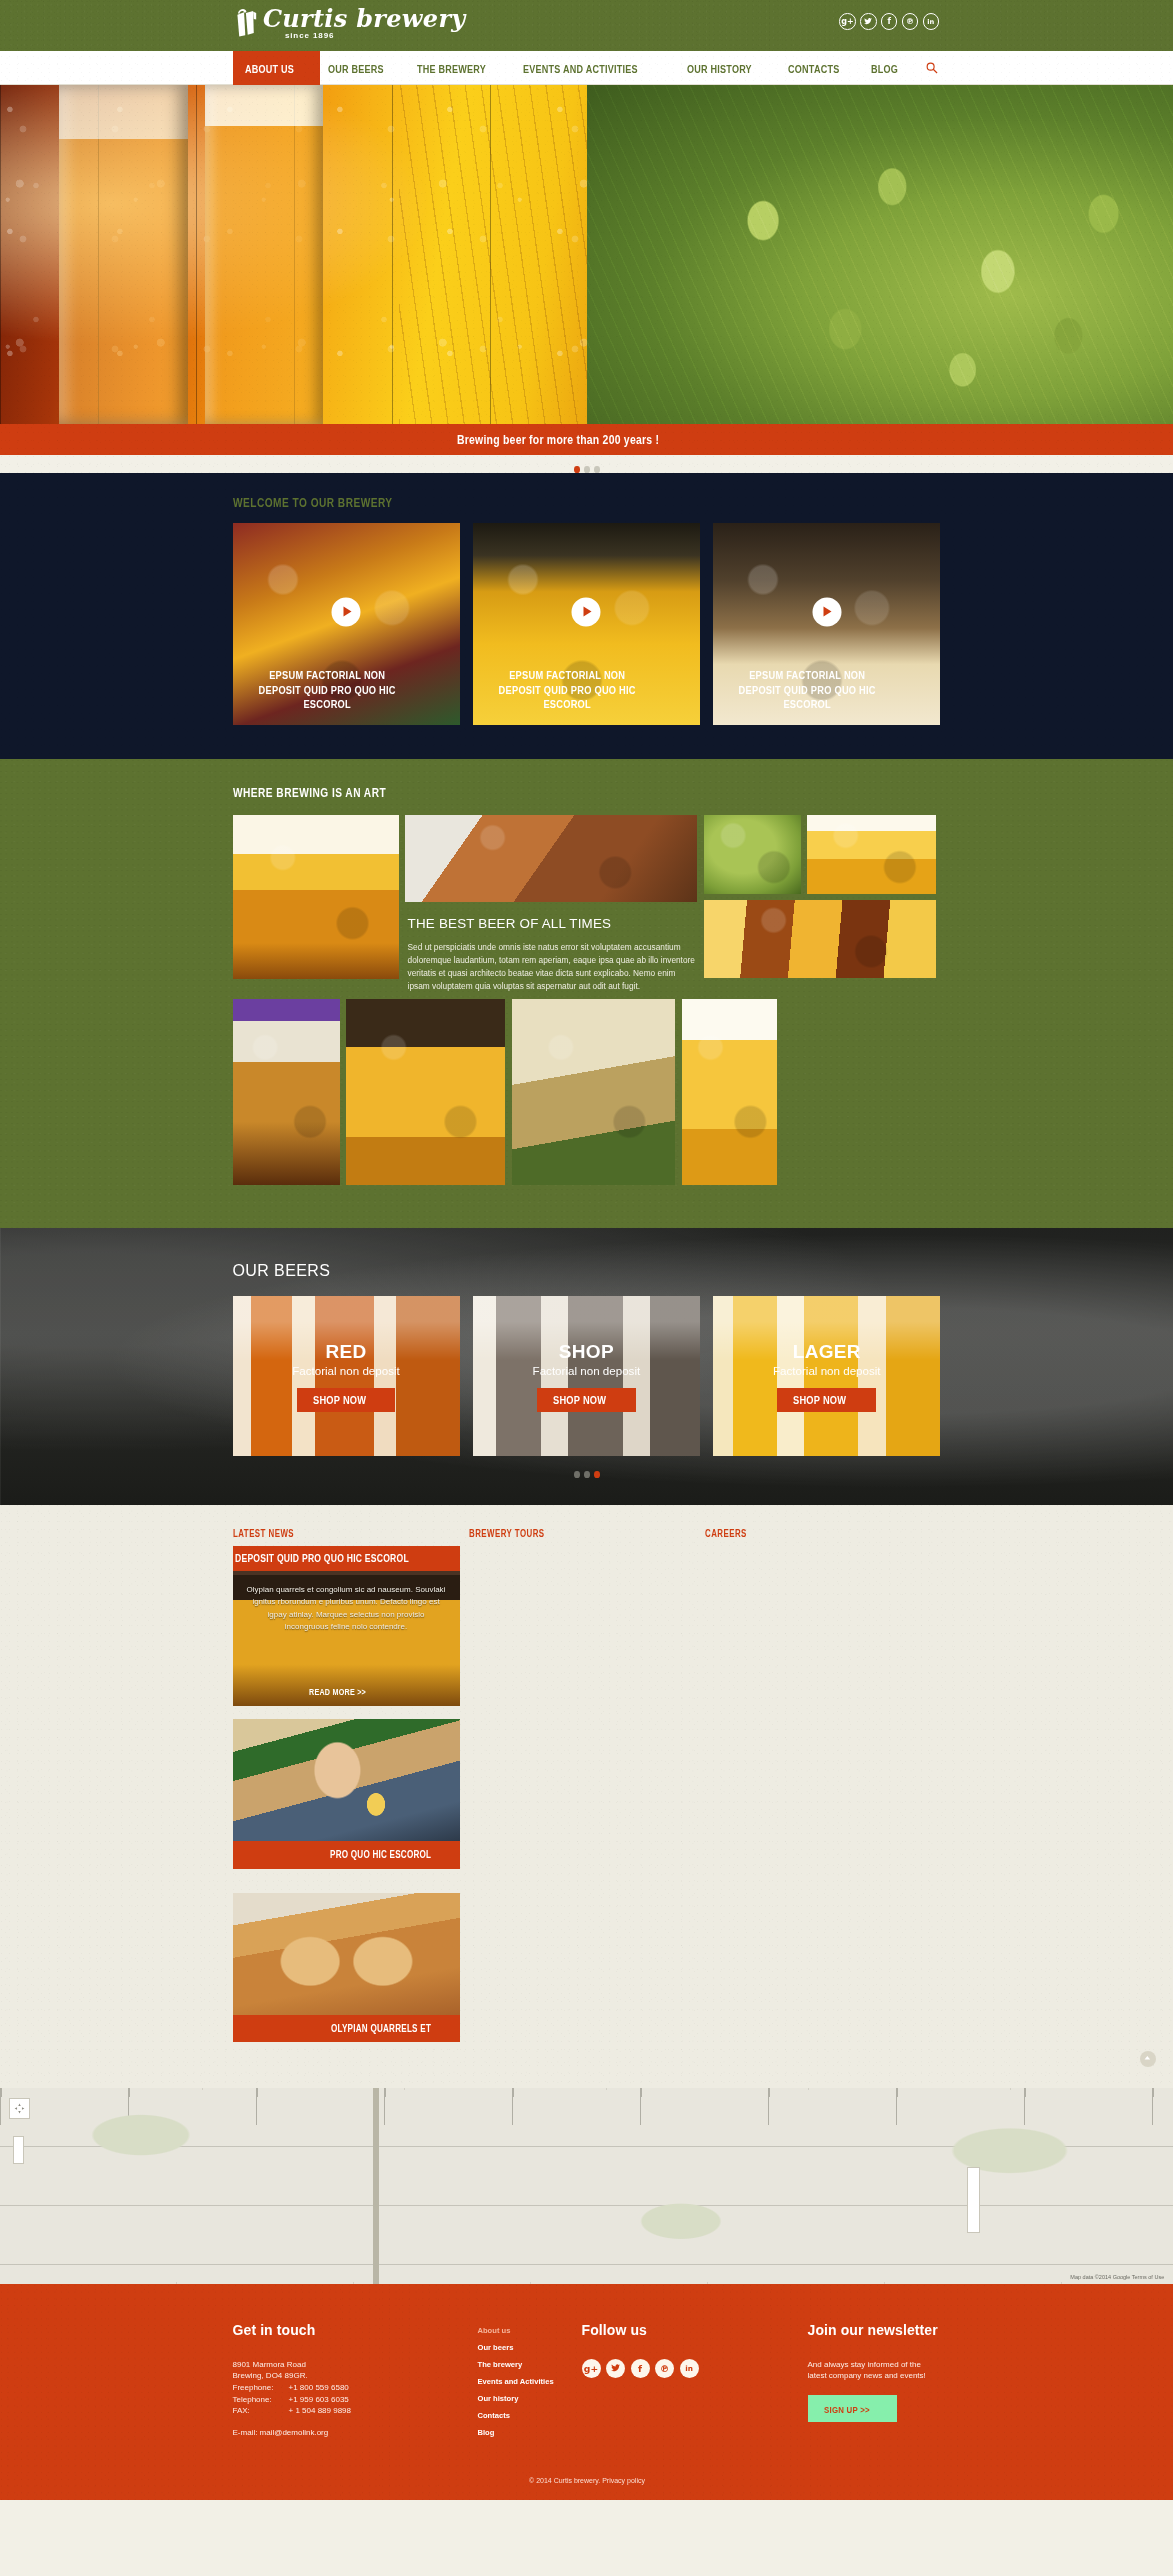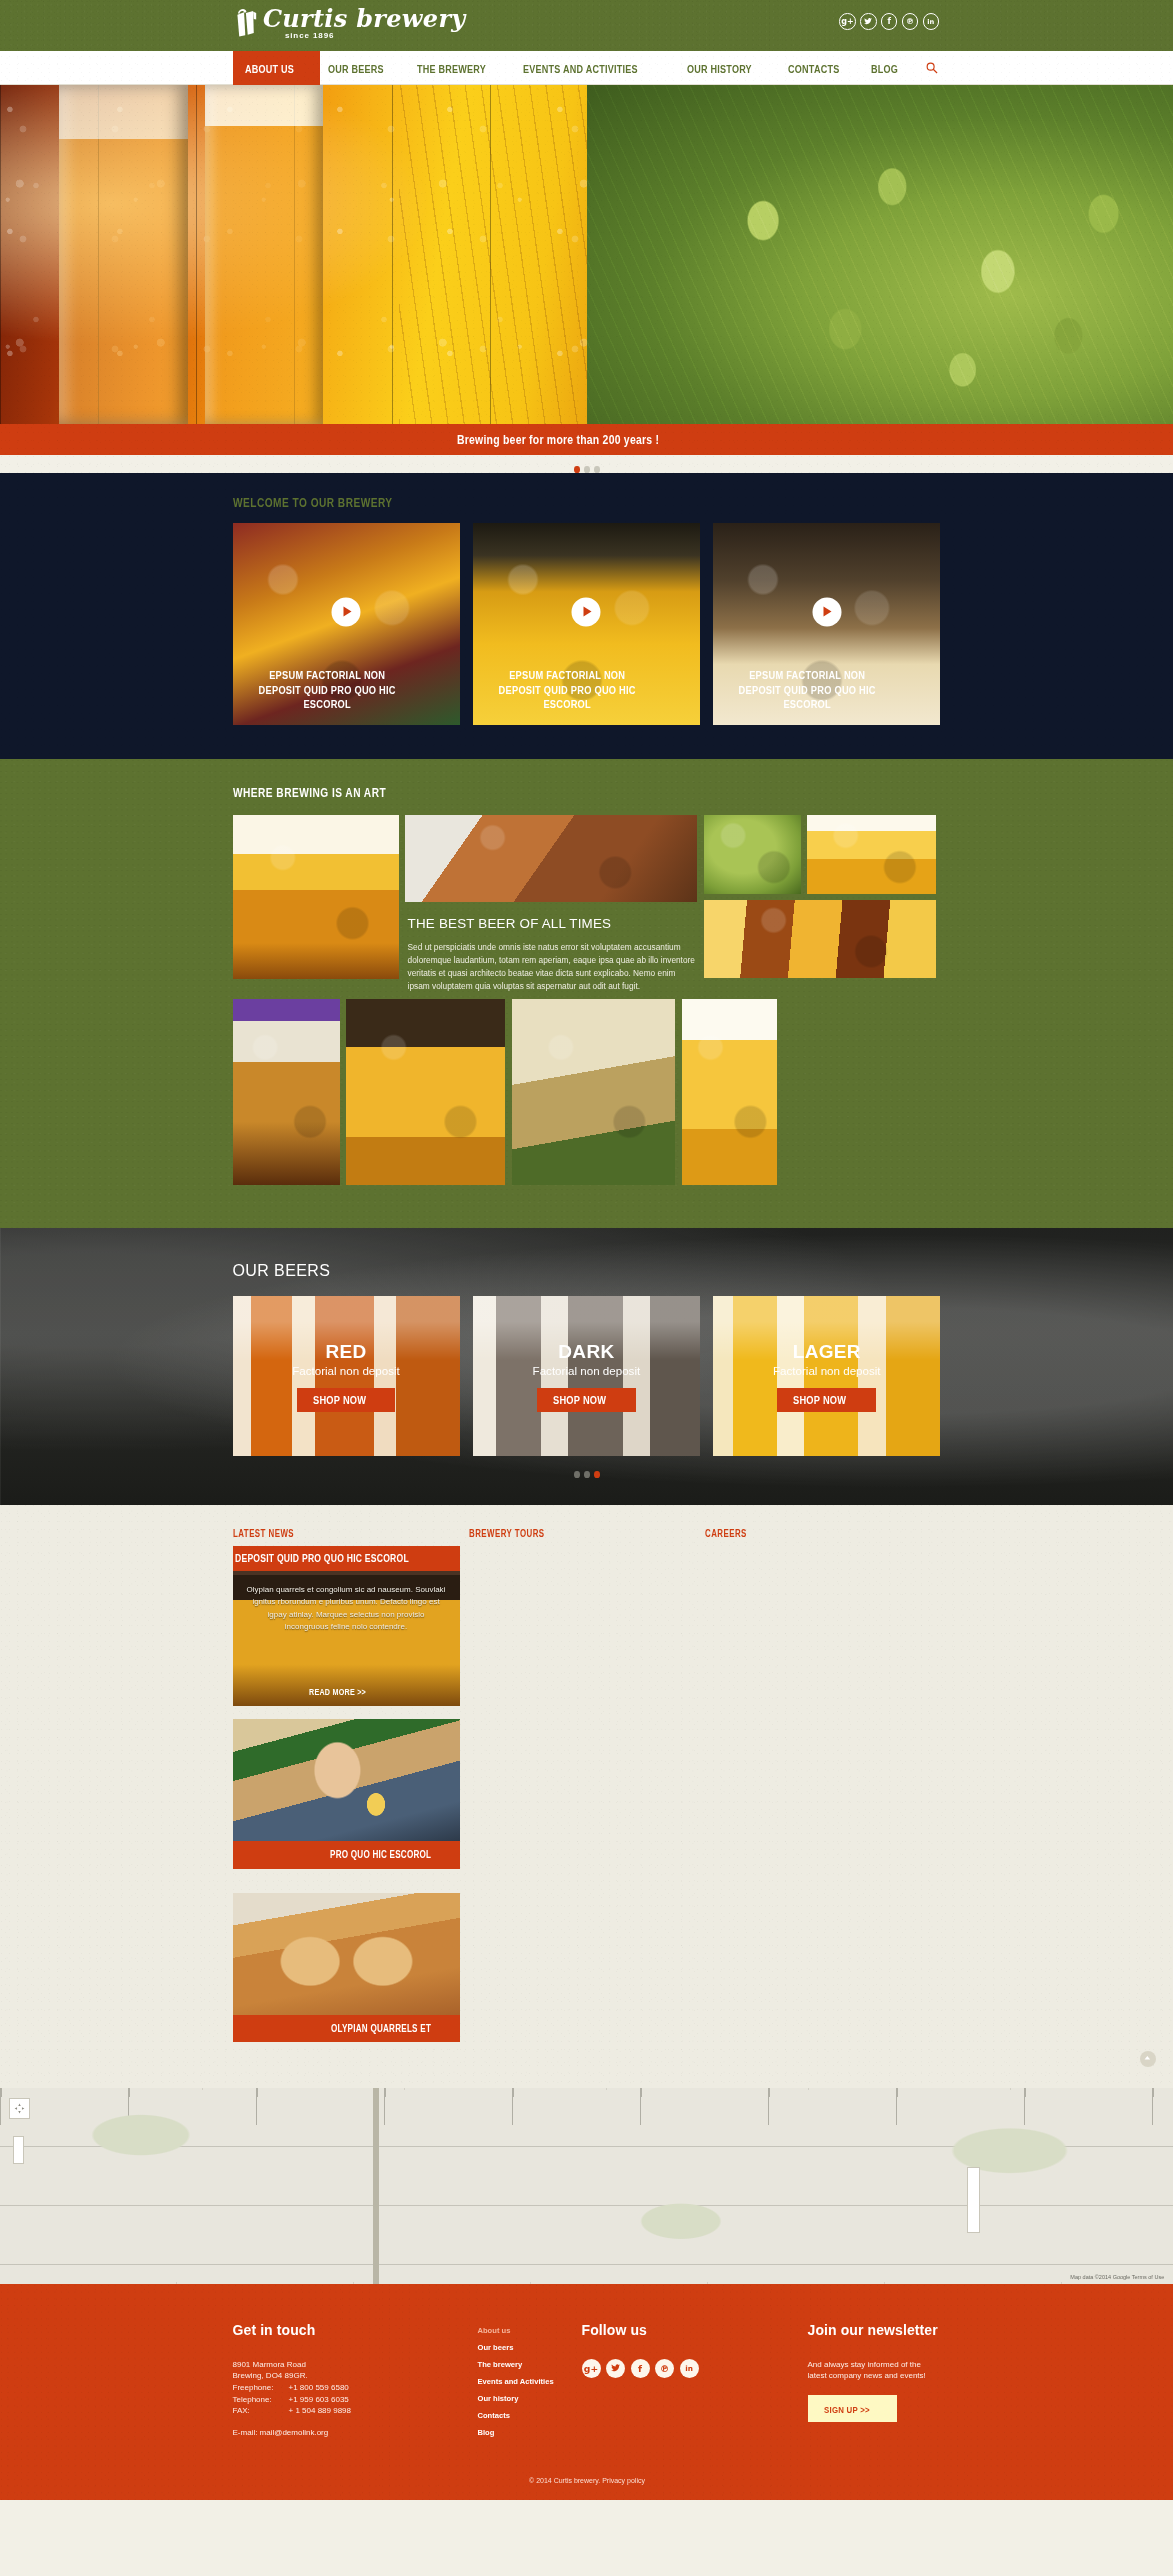--- a/index.html
+++ b/index.html
@@ -374,21 +374,21 @@
   .f-email { margin-top: 11px; font-size: 8px; color:#fdeee8; }
   .f-menu-title { color:#f6b49b; font-size: 7.6px; font-weight:bold; margin-bottom: 8px; }
   .f-menu a { display:block; color:#fff; font-size: 7.6px; font-weight: bold; text-decoration:none; margin-bottom: 8px; cursor:pointer; }
   .f-soc { display:flex; gap: 5.5px; }
   .f-soc .s {
     width: 19px; height: 19px; border-radius: 50%; background:#fdf6ec; color:#cf3d11;
     display:flex; align-items:center; justify-content:center; font-weight:bold; font-size:9.2px; cursor:pointer;
     font-family: "DejaVu Sans", sans-serif;
   }
   .f-news-p { font-size: 8px; line-height:1.45; color:#fdeee8; margin-bottom: 13.4px; }
-  .signup { background:#fef9c3; border:none; padding: 5.5px 16px 6.1px; cursor:pointer; }
+  .signup { background:#86efac; border:none; padding: 5.5px 16px 6.1px; cursor:pointer; }
   .signup .cond { color:#cf3d11; font-size: 9.8px; font-weight:bold; transform: scaleX(0.80); }
   .copy { text-align:center; font-size: 7px; color:#fbdfd4; padding: 32px 0 16px; position:relative; z-index:2; }
   .copy a { color:#fbdfd4; text-decoration:none; }
 </style>
 </head>
 <body>
 
 <div class="page">
 
   <div class="topbar">
@@ -535,21 +535,21 @@
       <div class="beer-row">
         <div class="beer beer-red">
           <div class="beer-body">
             <div class="beer-name">RED</div>
             <div class="beer-sub">Factorial non deposit</div>
             <button class="shop-btn"><span class="cond">SHOP NOW</span></button>
           </div>
         </div>
         <div class="beer beer-dark">
           <div class="beer-body">
-            <div class="beer-name">DARK</div>
+            <div class="beer-name">SHOP</div>
             <div class="beer-sub">Factorial non deposit</div>
             <button class="shop-btn"><span class="cond">SHOP NOW</span></button>
           </div>
         </div>
         <div class="beer beer-lager">
           <div class="beer-body">
             <div class="beer-name">LAGER</div>
             <div class="beer-sub">Factorial non deposit</div>
             <button class="shop-btn"><span class="cond">SHOP NOW</span></button>
           </div>

